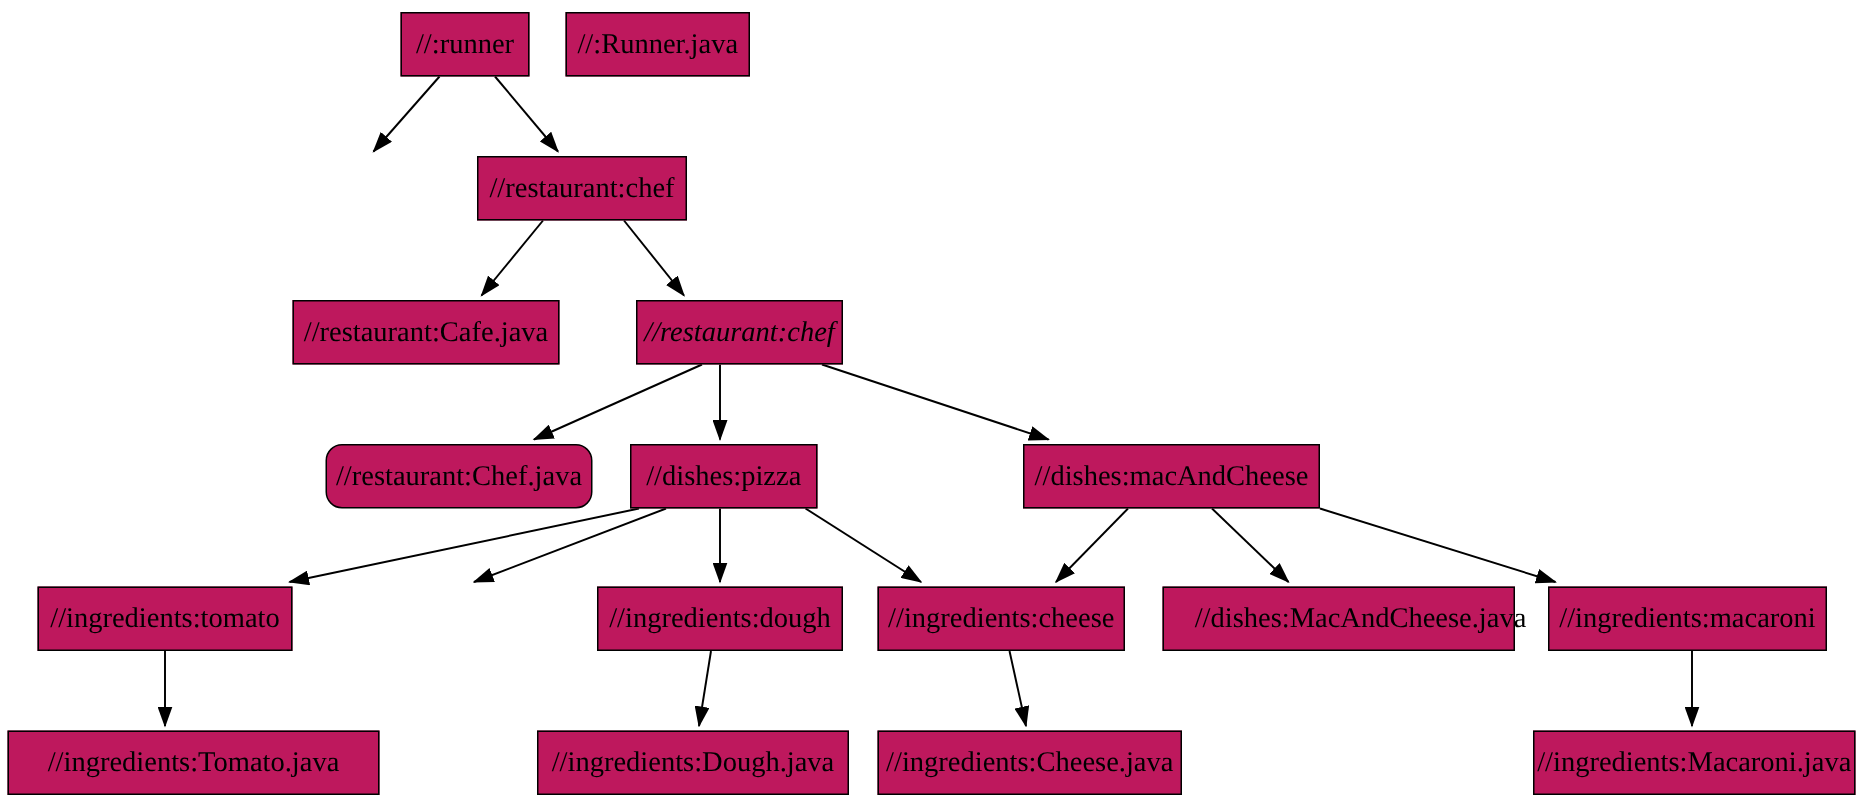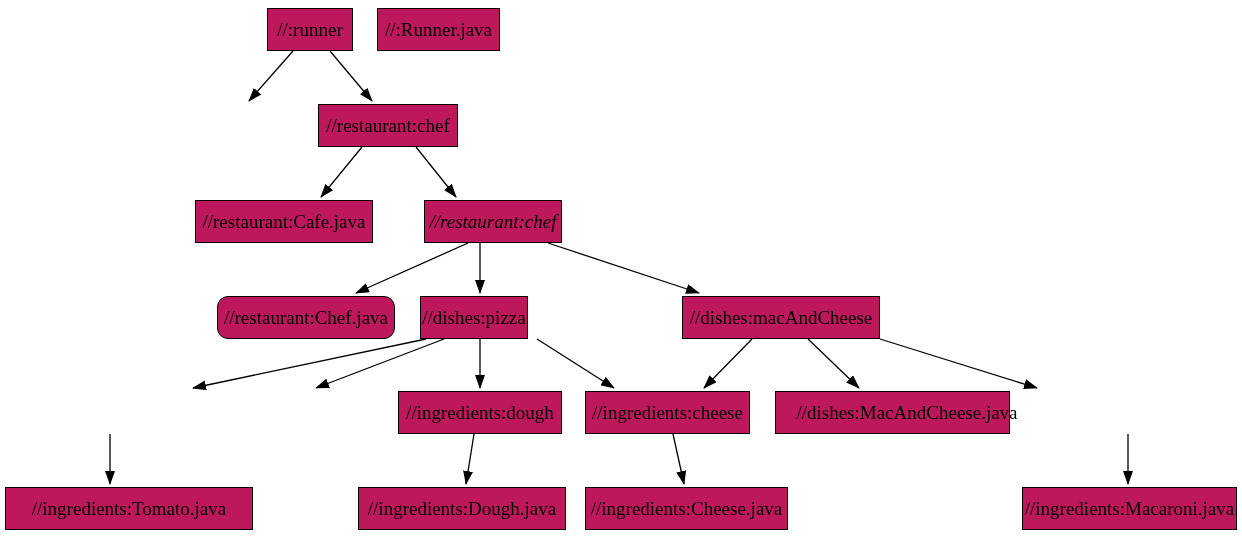--- a/index.html
+++ b/index.html
@@ -74,25 +74,27 @@
 
   <div class="node" style="left:267px;  top:8px;   width:86px;">//:runner</div>
   <div class="node" style="left:377px;  top:8px;   width:123px;">//:Runner.java</div>
 
   <div class="node" style="left:318px;  top:104px; width:140px;">//restaurant:chef</div>
 
   <div class="node" style="left:195px;  top:200px; width:178px;text-align:right;">//restaurant:Cafe.java</div>
   <div class="node" style="left:424px;  top:200px; width:138px;font-style:italic;">//restaurant:chef</div>
 
   <div class="node" style="left:217px;  top:296px; width:178px;border-radius:11px;">//restaurant:Chef.java</div>
-  <div class="node" style="left:420px;  top:296px; width:108px;text-align:right;">//dishes:pizza</div>
+  <div class="node" style="left:420px;  top:296px; width:125px;text-align:right;">//dishes:pizza</div>
   <div class="node" style="left:682px;  top:296px; width:198px;">//dishes:macAndCheese</div>
 
+  <div class="node" style="left:25px;   top:391px; width:170px;">//ingredients:tomato</div>
   <div class="node" style="left:398px;  top:391px; width:164px;">//ingredients:dough</div>
   <div class="node" style="left:585px;  top:391px; width:165px;">//ingredients:cheese</div>
   <div class="node" style="left:775px;  top:391px; width:235px;padding-left:29px;">//dishes:MacAndCheese.java</div>
+  <div class="node" style="left:1032px; top:391px; width:186px;">//ingredients:macaroni</div>
 
   <div class="node" style="left:5px;    top:487px; width:248px;">//ingredients:Tomato.java</div>
   <div class="node" style="left:358px;  top:487px; width:208px;">//ingredients:Dough.java</div>
   <div class="node" style="left:585px;  top:487px; width:203px;">//ingredients:Cheese.java</div>
   <div class="node" style="left:1022px; top:487px; width:215px;">//ingredients:Macaroni.java</div>
 
 </div>
 
 </body></html>

